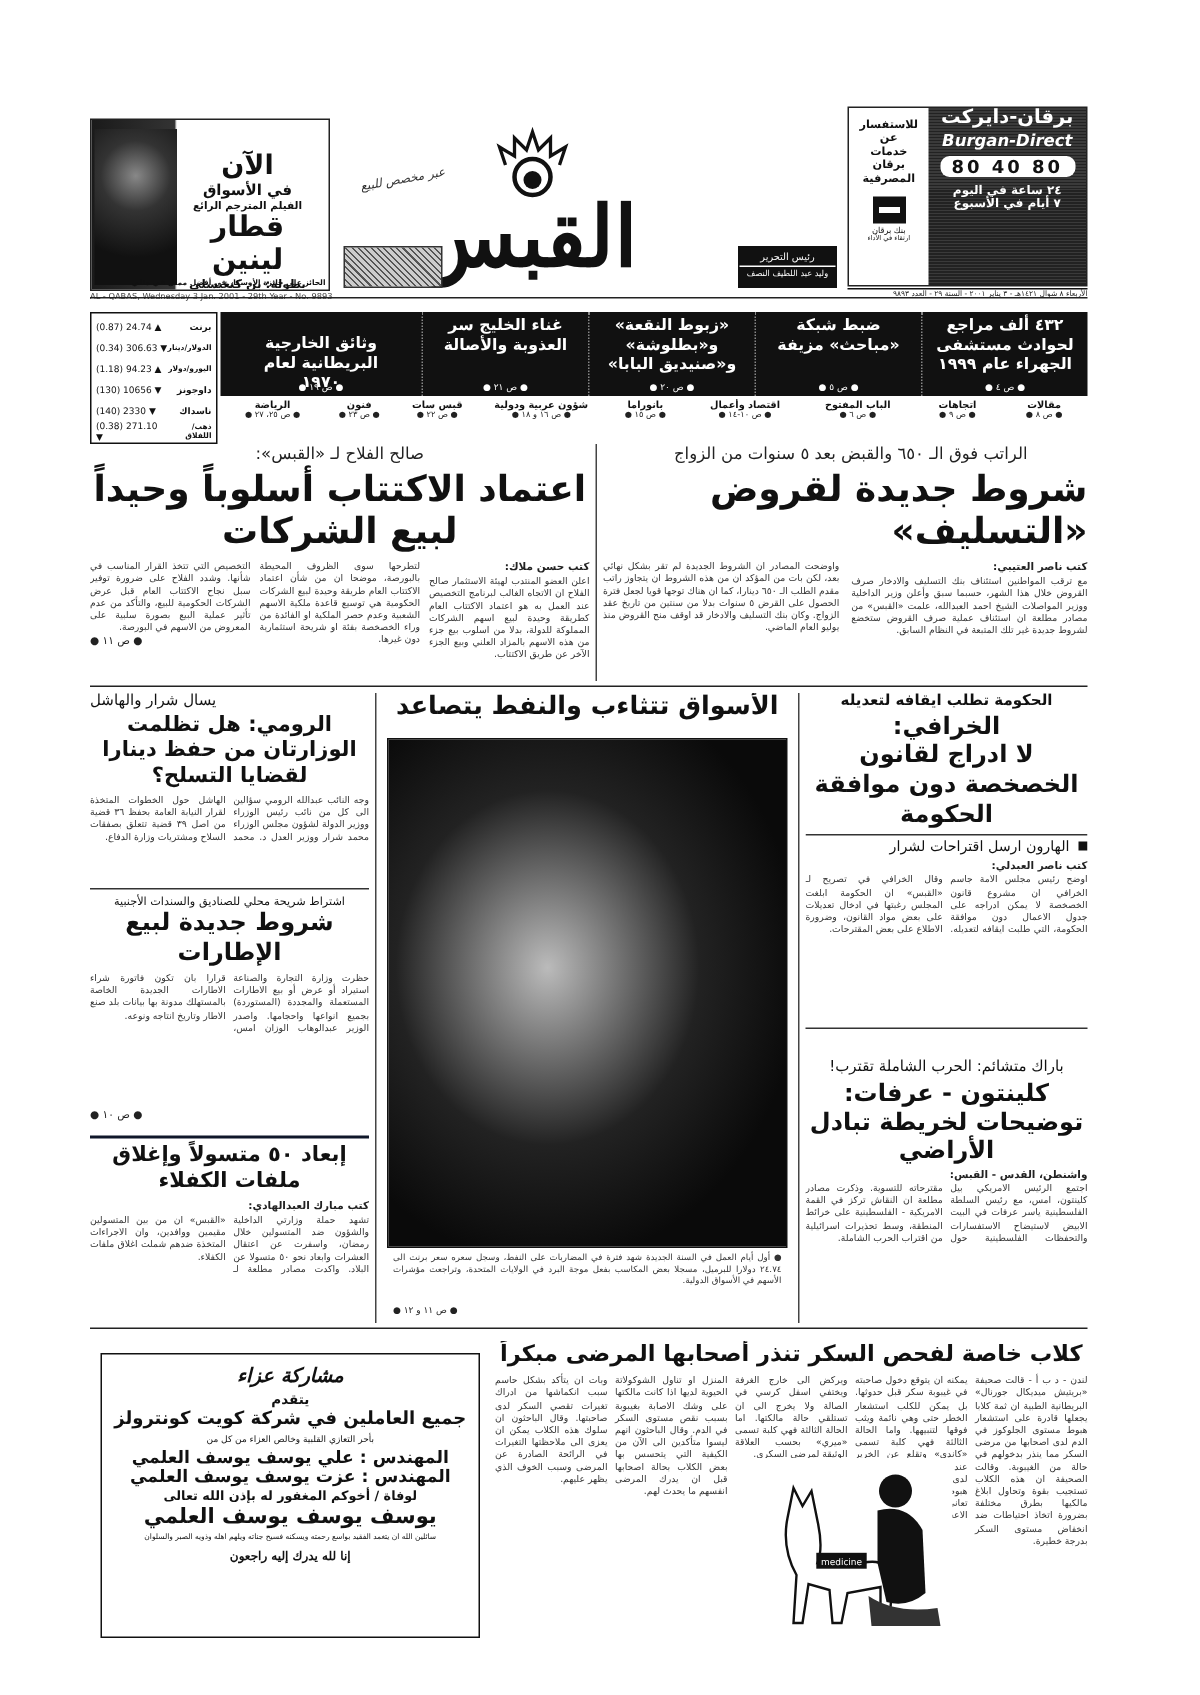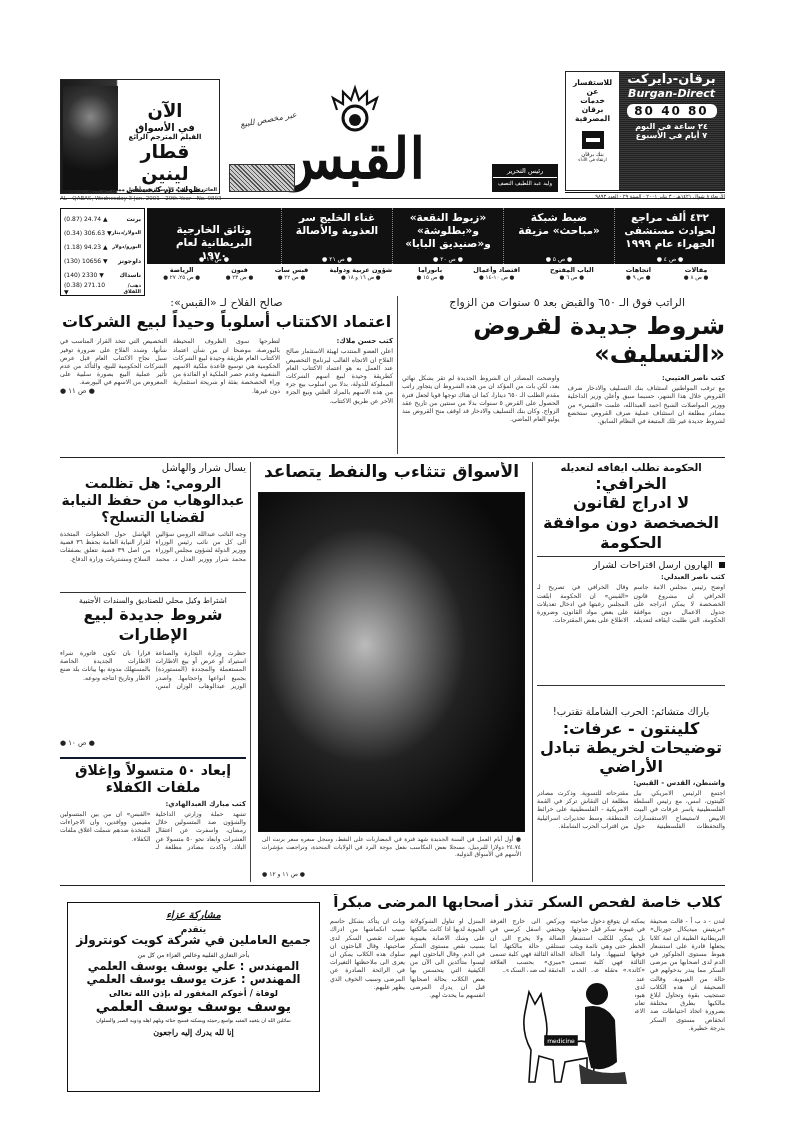--- a/index.html
+++ b/index.html
@@ -179,21 +179,21 @@
     <div style="flex:1;">
       <div class="txt">واوضحت المصادر ان الشروط الجديدة لم تقر بشكل نهائي بعد، لكن بات من المؤكد ان من هذه الشروط ان يتجاوز راتب مقدم الطلب الـ ٦٥٠ دينارا، كما ان هناك توجها قويا لجعل فترة الحصول على القرض ٥ سنوات بدلا من سنتين من تاريخ عقد الزواج. وكان بنك التسليف والادخار قد اوقف منح القروض منذ يوليو العام الماضي.</div>
     </div>
   </div>
 </div>
 
 <div class="vrule" style="left:397px;top:296px;height:158px;"></div>
 
 <div class="blk" style="left:60px;top:296px;width:333px;height:160px;">
   <div style="font-size:11px;text-align:center;color:#222;">صالح الفلاح لـ «القبس»:</div>
-  <div class="hl" style="font-size:16px;margin-top:4px;">اعتماد الاكتتاب أسلوباً وحيداً لبيع الشركات</div>
+  <div class="hl" style="font-size:24px;margin-top:4px;">اعتماد الاكتتاب أسلوباً وحيداً لبيع الشركات</div>
   <div style="display:flex;gap:6px;margin-top:6px;height:110px;">
     <div style="flex:1;">
       <div class="byline">كتب حسن ملاك:</div>
       <div class="txt">اعلن العضو المنتدب لهيئة الاستثمار صالح الفلاح ان الاتجاه الغالب لبرنامج التخصيص عند العمل به هو اعتماد الاكتتاب العام كطريقة وحيدة لبيع اسهم الشركات المملوكة للدولة، بدلا من اسلوب بيع جزء من هذه الاسهم بالمزاد العلني وبيع الجزء الآخر عن طريق الاكتتاب.</div>
     </div>
     <div style="flex:1;">
         <div class="txt">لتطرحها سوى الظروف المحيطة بالبورصة، موضحا ان من شأن اعتماد الاكتتاب العام طريقة وحيدة لبيع الشركات الحكومية هي توسيع قاعدة ملكية الاسهم الشعبية وعدم حصر الملكية او الفائدة من وراء الخصخصة بفئة او شريحة استثمارية دون غيرها.</div>
       </div>
     <div style="flex:1;">
       <div class="txt">التخصيص التي تتخذ القرار المناسب في شأنها. وشدد الفلاح على ضرورة توفير سبل نجاح الاكتتاب العام قبل عرض الشركات الحكومية للبيع، والتأكد من عدم تأثير عملية البيع بصورة سلبية على المعروض من الاسهم في البورصة.</div>
@@ -230,43 +230,43 @@
 <div class="blk" style="left:254px;top:462px;width:275px;height:420px;">
   <div class="hl" style="font-size:17px;">الأسواق تتثاءب والنفط يتصاعد</div>
   <div class="photo abs" style="left:4px;top:30px;right:4px;height:340px;border:1px solid #111;"></div>
   <div class="txt abs" style="left:8px;right:8px;top:374px;font-size:5.8px;line-height:7.5px;">● أول أيام العمل في السنة الجديدة شهد فترة في المضاربات على النفط، وسجل سعره سعر برنت الى ٢٤.٧٤ دولارا للبرميل، مسجلا بعض المكاسب بفعل موجة البرد في الولايات المتحدة، وتراجعت مؤشرات الأسهم في الأسواق الدولية.</div>
   <div class="pg abs" style="left:8px;top:408px;font-size:6px;">● ص ١١ و ١٢ ●</div>
 </div>
 
 <div class="vrule" style="left:250px;top:462px;height:420px;"></div>
 
 <div class="blk" style="left:60px;top:462px;width:186px;height:125px;">
-  <div style="font-size:10px;text-align:right;">يسأل شرار والهاشل</div>
-  <div class="hl" style="font-size:14px;line-height:17px;margin-top:2px;">الرومي: هل تظلمت عبدالوهاب من حفظ النيابة لقضايا التسلح؟</div>
+  <div style="font-size:10px;text-align:left;">يسأل شرار والهاشل</div>
+  <div class="hl" style="font-size:14px;line-height:17px;margin-top:2px;">الرومي: هل تظلمت الوزارتان من حفظ دينارا لقضايا التسلح؟</div>
   <div class="txt" style="column-count:2;column-gap:5px;height:60px;margin-top:4px;">وجه النائب عبدالله الرومي سؤالين الى كل من نائب رئيس الوزراء ووزير الدولة لشؤون مجلس الوزراء محمد شرار ووزير العدل د. محمد الهاشل حول الخطوات المتخذة لقرار النيابة العامة بحفظ ٣٦ قضية من اصل ٣٩ قضية تتعلق بصفقات السلاح ومشتريات وزارة الدفاع.</div>
 
 </div>
 
 <div class="blk" style="left:60px;top:592px;width:186px;height:160px;border-top:1px solid #333;">
-  <div style="font-size:7.5px;text-align:center;margin-top:3px;">اشتراط وكيل محلي للصناديق والسندات الأجنبية</div>
+  <div style="font-size:7.5px;text-align:center;margin-top:3px;">اشتراط شريحة محلي للصناديق والسندات الأجنبية</div>
   <div class="hl" style="font-size:16px;line-height:20px;">شروط جديدة لبيع الإطارات</div>
   <div class="txt" style="column-count:2;column-gap:5px;height:90px;margin-top:4px;">حظرت وزارة التجارة والصناعة استيراد أو عرض أو بيع الاطارات المستعملة والمجددة (المستوردة) بجميع انواعها واحجامها. واصدر الوزير عبدالوهاب الوزان امس، قرارا بان تكون فاتورة شراء الاطارات الجديدة الخاصة بالمستهلك مدونة بها بيانات بلد صنع الاطار وتاريخ انتاجه ونوعه.</div>
   <div class="pg" style="text-align:left;">● ص ١٠ ●</div>
 </div>
 
 <div class="blk" style="left:60px;top:757px;width:186px;height:125px;border-top:2px solid #0f172a;">
   <div class="hl" style="font-size:14px;line-height:17px;margin-top:3px;">إبعاد ٥٠ متسولاً وإغلاق ملفات الكفلاء</div>
   <div class="byline" style="margin-top:4px;">كتب مبارك العبدالهادي:</div>
   <div class="txt" style="column-count:2;column-gap:5px;height:70px;">تشهد حملة وزارتي الداخلية والشؤون ضد المتسولين خلال رمضان، واسفرت عن اعتقال العشرات وابعاد نحو ٥٠ متسولا عن البلاد. واكدت مصادر مطلعة لـ «القبس» ان من بين المتسولين مقيمين ووافدين، وان الاجراءات المتخذة ضدهم شملت اغلاق ملفات الكفلاء.</div>
 </div>
 
 <div class="rule" style="left:60px;top:885px;width:665px;height:1px;"></div>
 
 <div class="blk" style="left:67px;top:902px;width:253px;height:190px;border:1.5px solid #111;text-align:center;padding:6px 4px;">
-  <div style="font-size:10px;font-family:'DejaVu Serif',serif;font-weight:bold;font-style:italic;text-decoration:underline;">مشاركة عزاء</div>
+  <div style="font-size:13px;font-family:'DejaVu Serif',serif;font-weight:bold;font-style:italic;">مشاركة عزاء</div>
   <div style="font-size:9px;font-weight:bold;margin-top:4px;">يتقدم</div>
   <div class="hl" style="font-size:12px;">جميع العاملين في شركة كويت كونترولز</div>
   <div style="font-size:6px;margin-top:3px;">بأحر التعازي القلبية وخالص العزاء من كل من</div>
   <div class="hl" style="font-size:11.5px;margin-top:2px;">المهندس : علي يوسف يوسف العلمي</div>
   <div class="hl" style="font-size:11.5px;">المهندس : عزت يوسف يوسف العلمي</div>
   <div style="font-size:8.5px;font-weight:bold;margin-top:2px;">لوفاة / أخوكم المغفور له بإذن الله تعالى</div>
   <div class="hl" style="font-size:14px;">يوسف يوسف يوسف العلمي</div>
   <div style="font-size:5px;margin-top:3px;">سائلين الله ان يتغمد الفقيد بواسع رحمته ويسكنه فسيح جناته ويلهم اهله وذويه الصبر والسلوان</div>
   <div style="font-size:8px;font-weight:bold;font-family:'DejaVu Serif',serif;margin-top:4px;">إنا لله يدرك إليه راجعون</div>
 </div>

